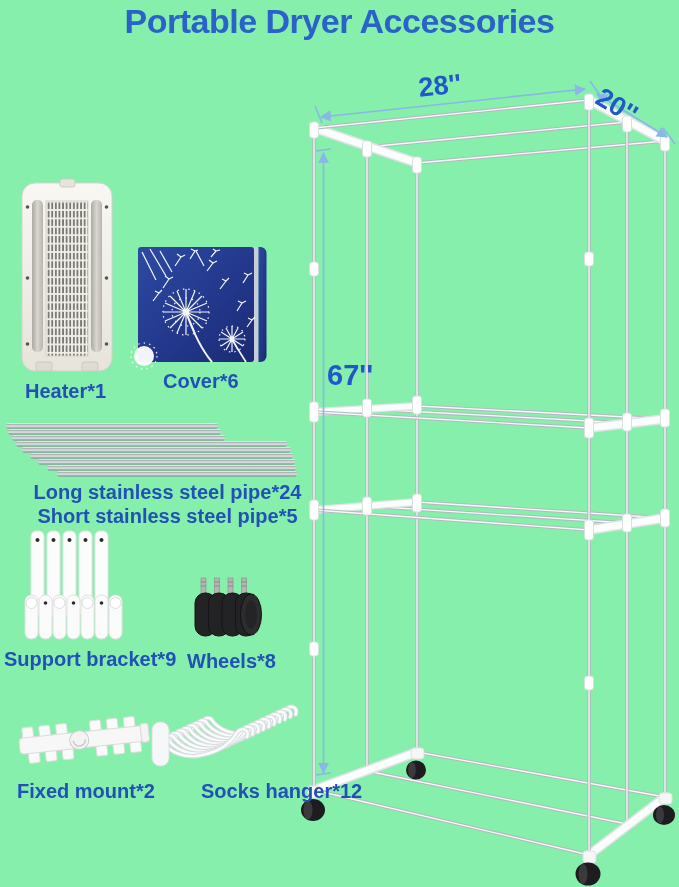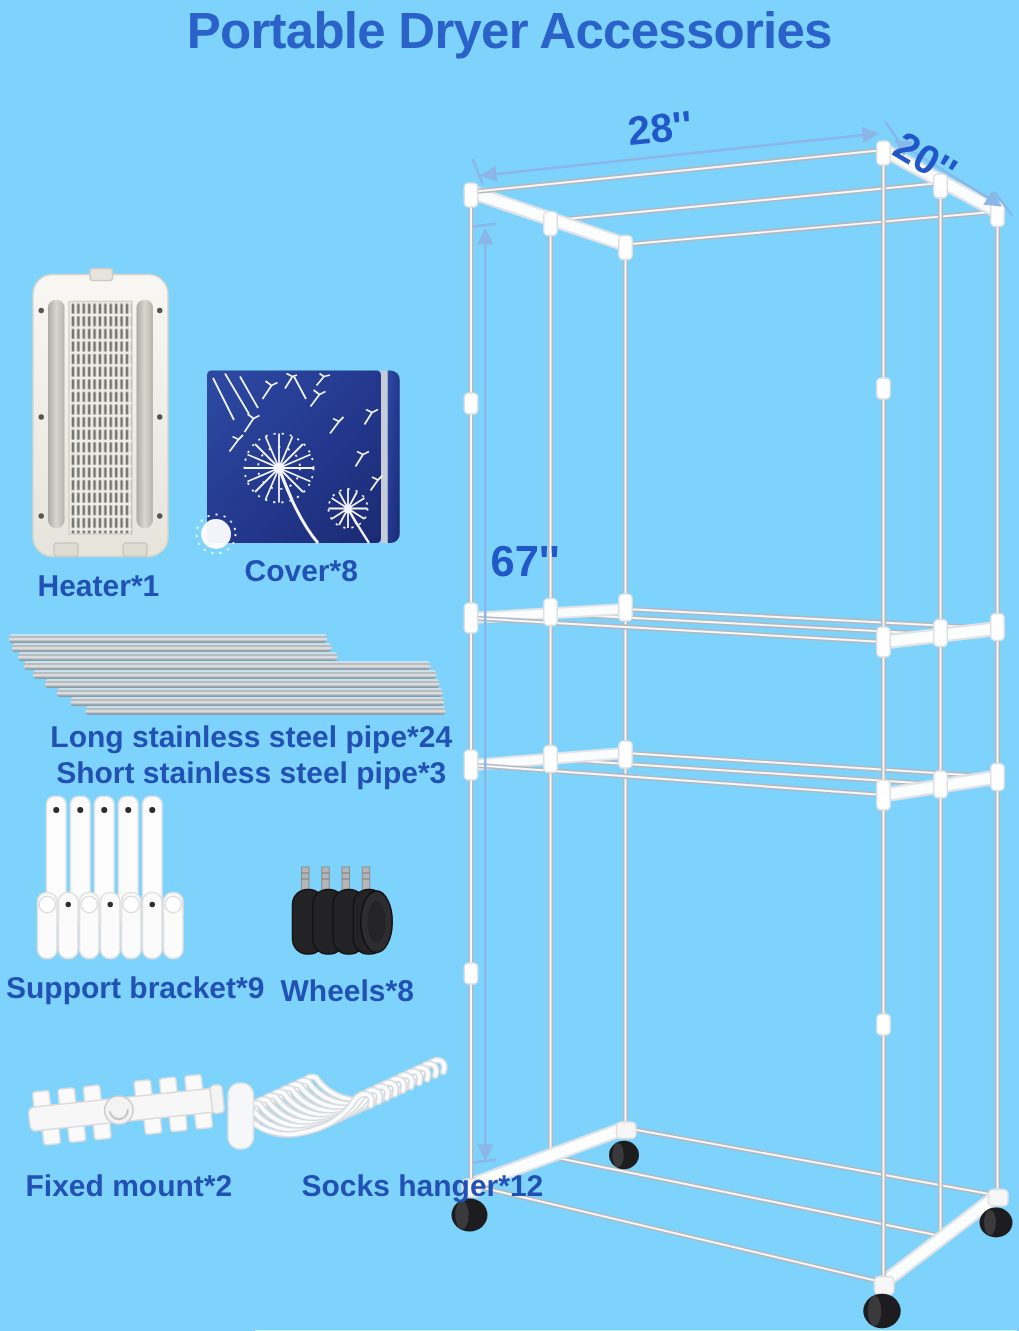--- a/index.html
+++ b/index.html
@@ -1,17 +1,17 @@
 <!DOCTYPE html>
 <html><head>
 <meta charset="utf-8">
 <style>
   html,body{margin:0;padding:0;background:#fff;}
   .page{
-    position:relative;width:679px;height:887px;background:#7dd3fc;overflow:hidden;
+    position:relative;width:679px;height:887px;background:#86efac;overflow:hidden;
     font-family:"Liberation Sans",sans-serif;
   }
   .title{
     position:absolute;top:2px;left:0;width:100%;text-align:center;
     font-size:34px;font-weight:bold;color:#2a62c9;letter-spacing:-0.5px;
   }
   .part-label{
     position:absolute;font-size:20px;font-weight:bold;color:#2251b5;white-space:nowrap;
   }
   .pipes-labels{position:absolute;left:0;top:480px;width:305px;text-align:center;}
@@ -351,23 +351,23 @@
       <line class="dim" x1="316" y1="151" x2="331" y2="149" stroke-width="1.2"></line>
       <line class="dim" x1="316" y1="775" x2="331" y2="773" stroke-width="1.2"></line>
     </g>
   </svg>
 
   <div class="dim-label" id="dim28">28''</div>
   <div class="dim-label" id="dim20">20''</div>
   <div class="dim-label" id="dim67">67''</div>
 
   <div class="part-label" style="left:25px;top:380px;">Heater*1</div>
-  <div class="part-label" style="left:163px;top:370px;">Cover*8</div>
+  <div class="part-label" style="left:163px;top:370px;">Cover*6</div>
   <div class="pipes-labels">
     <div class="part-label">Long stainless steel pipe*24</div>
-    <div class="part-label">Short stainless steel pipe*3</div>
+    <div class="part-label">Short stainless steel pipe*5</div>
   </div>
   <div class="part-label" style="left:4px;top:648px;">Support bracket*9</div>
   <div class="part-label" style="left:187px;top:650px;">Wheels*8</div>
   <div class="part-label" style="left:17px;top:780px;">Fixed mount*2</div>
   <div class="part-label" style="left:154px;top:780px;padding-left:47px;">Socks hanger*12</div>
 
 </div>
 
 </body></html>

